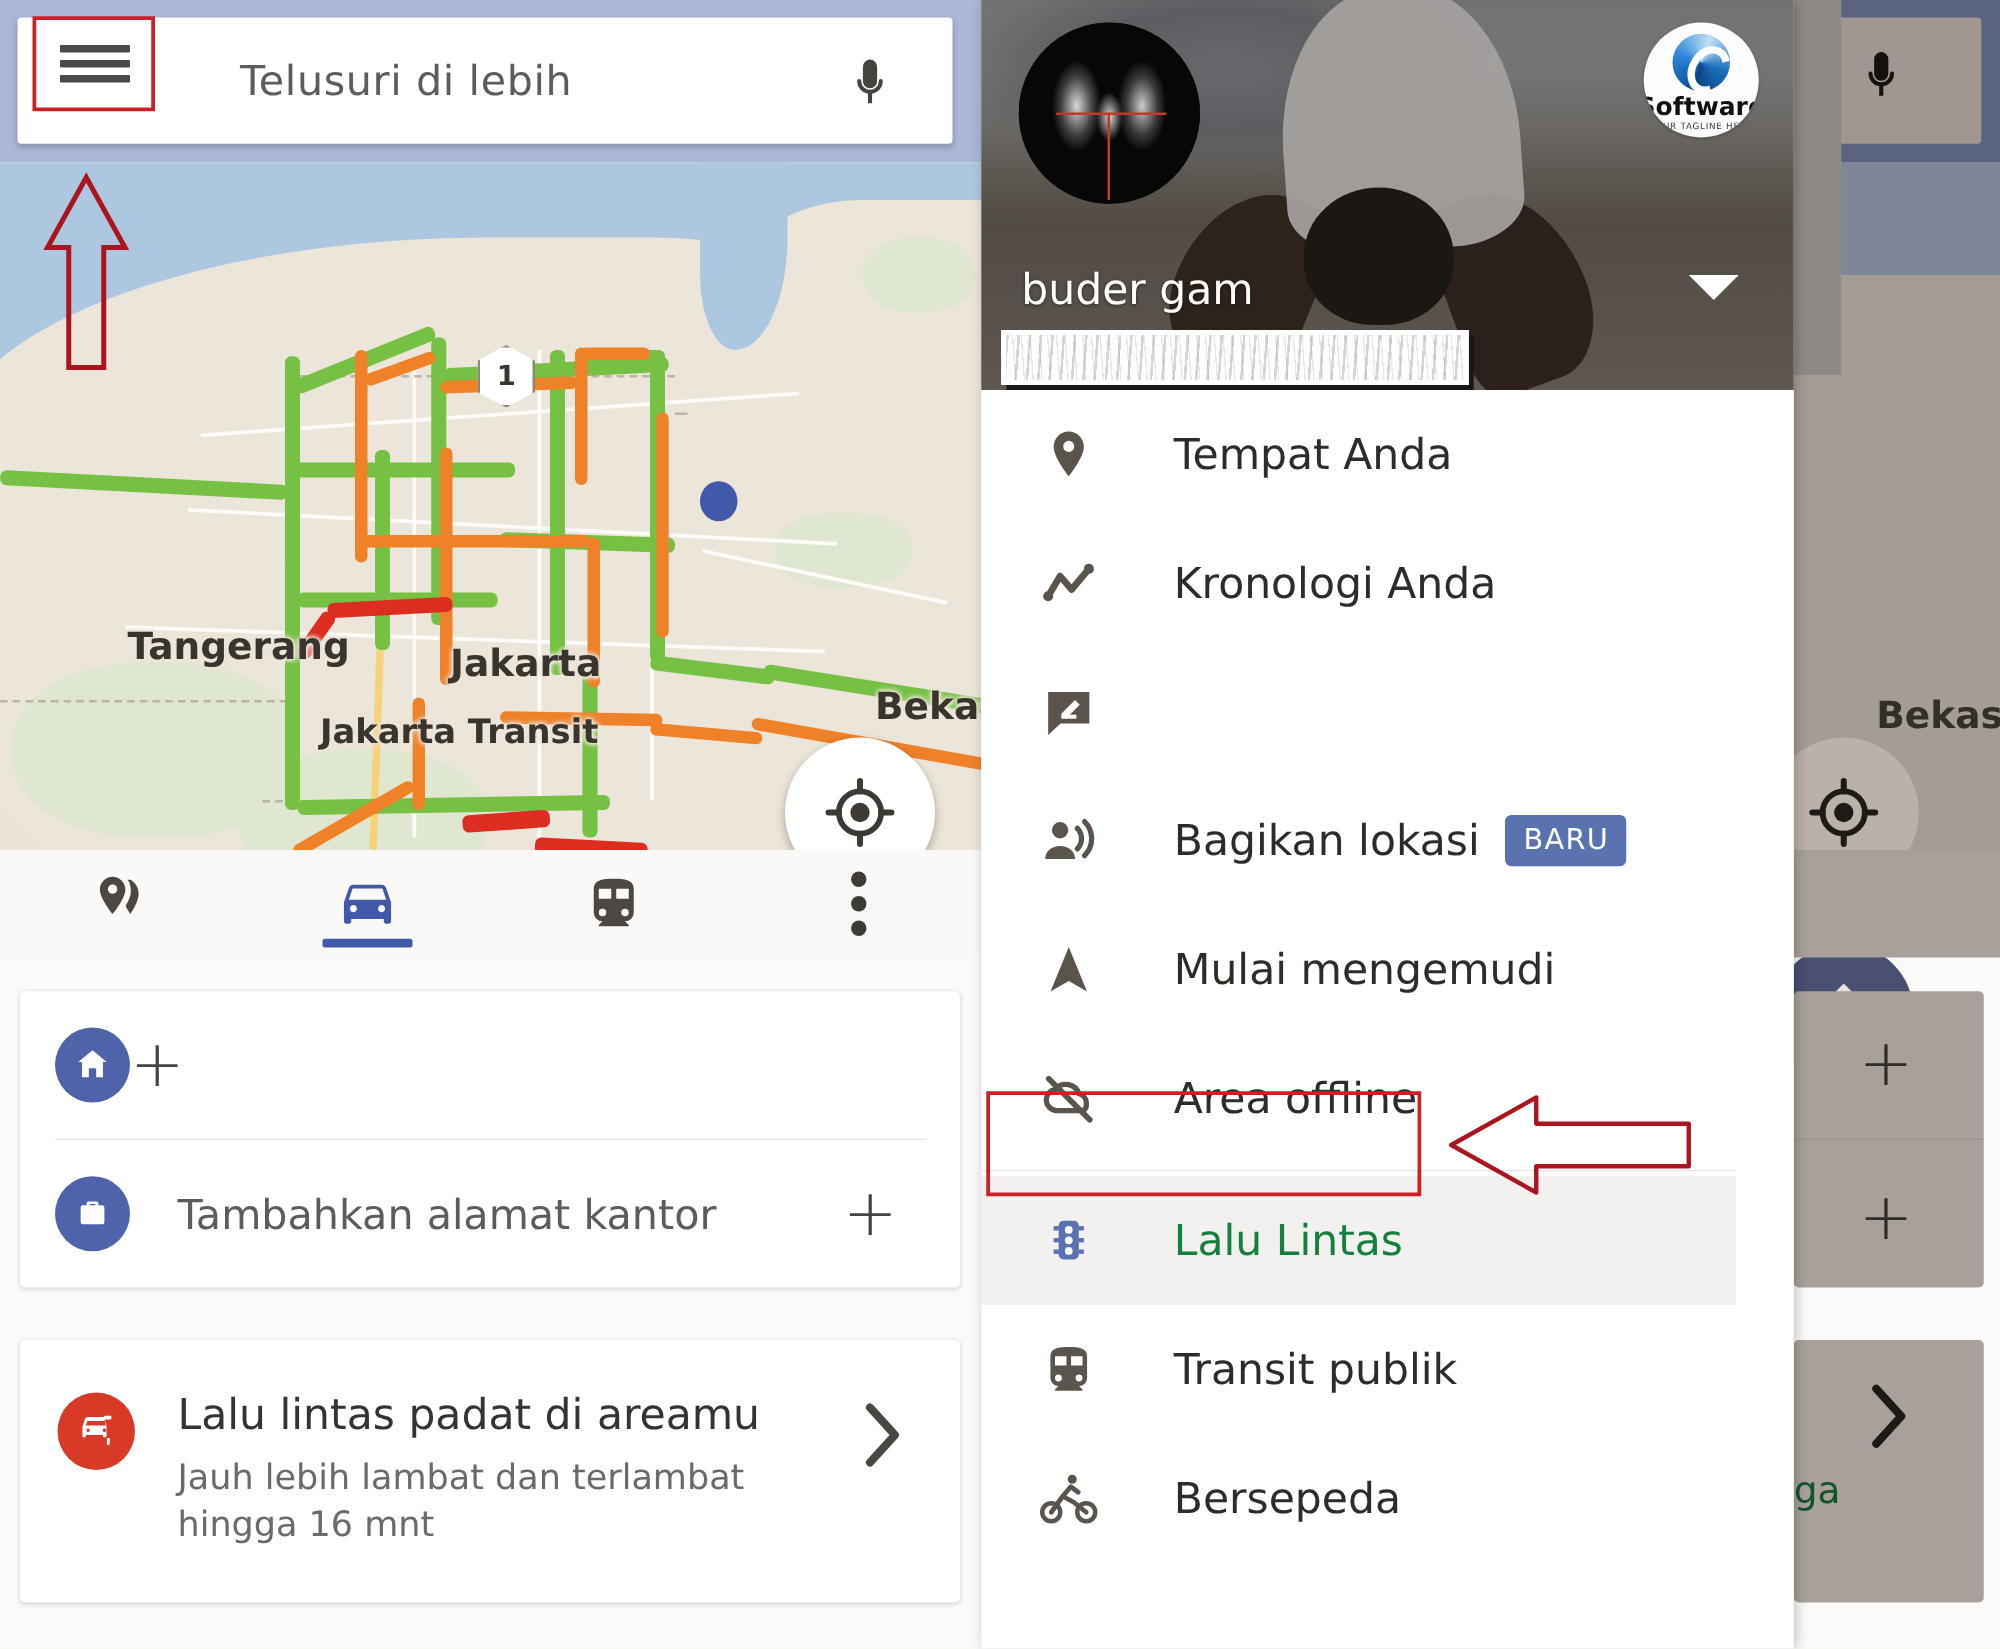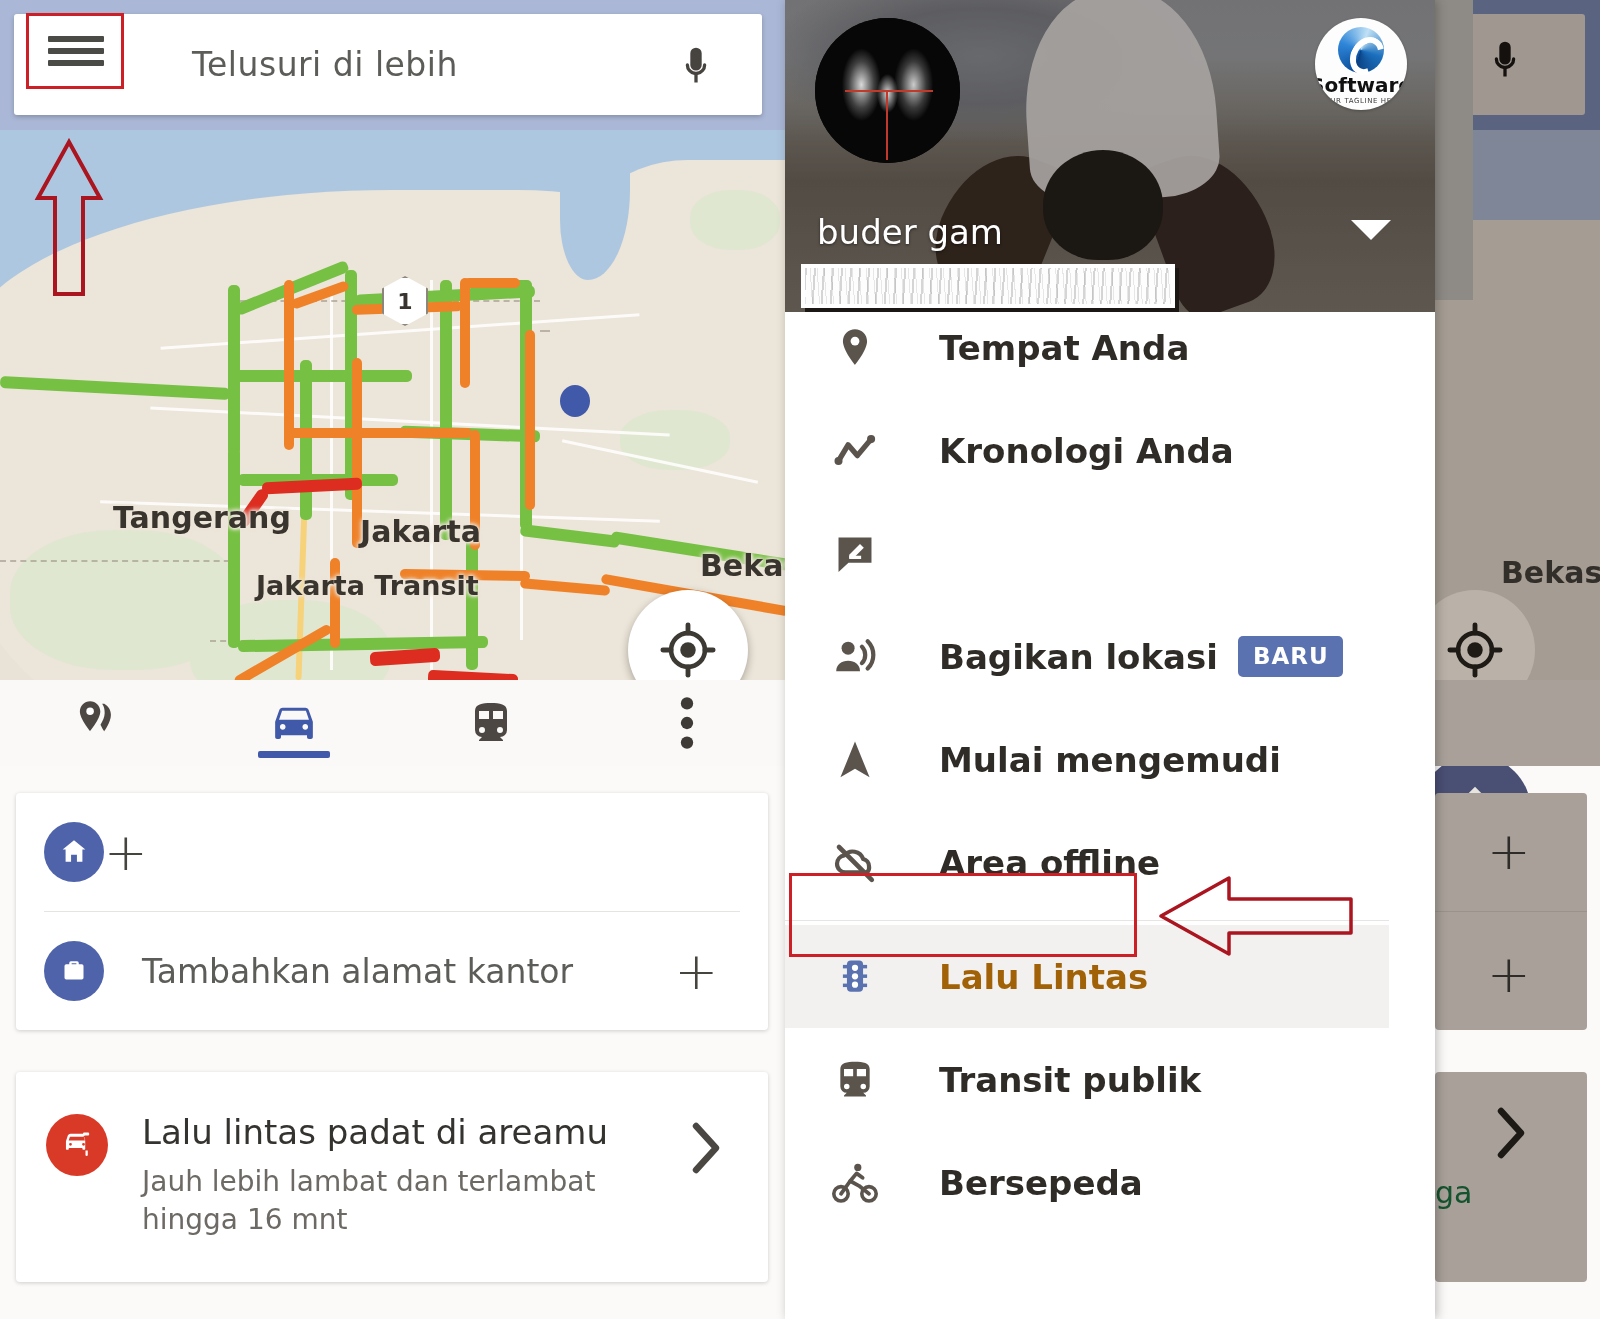--- a/index.html
+++ b/index.html
@@ -250,31 +250,31 @@
       repeating-linear-gradient(86deg, rgba(150,150,150,.22) 0 1px, rgba(255,255,255,0) 1px 7px),
       #fdfdfd;
   }
   .dh-caret{
     position:absolute;right:44px;bottom:72px;width:0;height:0;
     border-left:20px solid transparent;border-right:20px solid transparent;
     border-top:20px solid #ffffff;
   }
 
   
-  .menu{position:absolute;left:0;top:296px;width:604px;font-weight:bold;}
+  .menu{position:absolute;left:0;top:312px;width:604px;}
   .mi{
     display:flex;align-items:center;height:103px;padding-left:42px;box-sizing:border-box;
     position:relative;
   }
   .mi .mi-icon{width:56px;display:flex;align-items:center;justify-content:center;flex:0 0 auto;}
   .mi .mi-label{
     margin-left:56px;font-size:34px;color:#2f2c28;white-space:nowrap;
   }
   .mi.active{background:#f2f1ef;}
-  .mi.active .mi-label{color:#a16207;}
+  .mi.active .mi-label{color:#15803d;}
   .badge{
     margin-left:20px;background:#5b72b0;color:#fff;border-radius:5px;
     font-size:23px;letter-spacing:1px;padding:9px 14px 9px 15px;line-height:1;
   }
   .menu-divider{height:1px;background:#e7e5e2;margin:6px 0 4px 0;}
   .offline-highlight{
     position:absolute;left:4px;top:873px;width:348px;height:84px;
     border:3px solid #cc2026;box-sizing:border-box;z-index:4;pointer-events:none;
   }
   .red-arrow-left{position:absolute;left:370px;top:872px;z-index:5;}
@@ -350,21 +350,21 @@
       <div class="maporange" style="left:600px;top:460px;width:190px;height:10px;transform:rotate(10deg);"></div>
 
       <div class="mapred" style="left:262px;top:350px;width:100px;height:12px;transform:rotate(-3deg);"></div>
       <div class="mapred" style="left:232px;top:372px;width:42px;height:12px;transform:rotate(-55deg);"></div>
       <div class="mapred" style="left:370px;top:520px;width:70px;height:14px;transform:rotate(-4deg);"></div>
       <div class="mapred" style="left:428px;top:542px;width:90px;height:14px;transform:rotate(3deg);"></div>
 
       <div class="shield" style="left:382px;top:146px;">1</div>
       <div class="bluedot"></div>
 
-      <div class="maplabel" style="left:113px;top:370px;">Tangerang</div>
+      <div class="maplabel" style="left:102px;top:370px;">Tangerang</div>
       <div class="maplabel" style="left:348px;top:384px;margin-left:12px;">Jakarta</div>
       <div class="maplabel small" style="left:256px;top:440px;">Jakarta Transit</div>
       <div class="maplabel" style="left:700px;top:418px;">Bekas</div>
 
       <div class="locate-btn">
         <svg width="58" height="58" viewBox="0 0 24 24">
           <circle cx="12" cy="12" r="3.2" fill="#3d3a34"></circle>
           <circle cx="12" cy="12" r="7" fill="none" stroke="#3d3a34" stroke-width="1.9"></circle>
           <g stroke="#3d3a34" stroke-width="2" stroke-linecap="round">
             <line x1="12" y1="1.6" x2="12" y2="5"></line>

